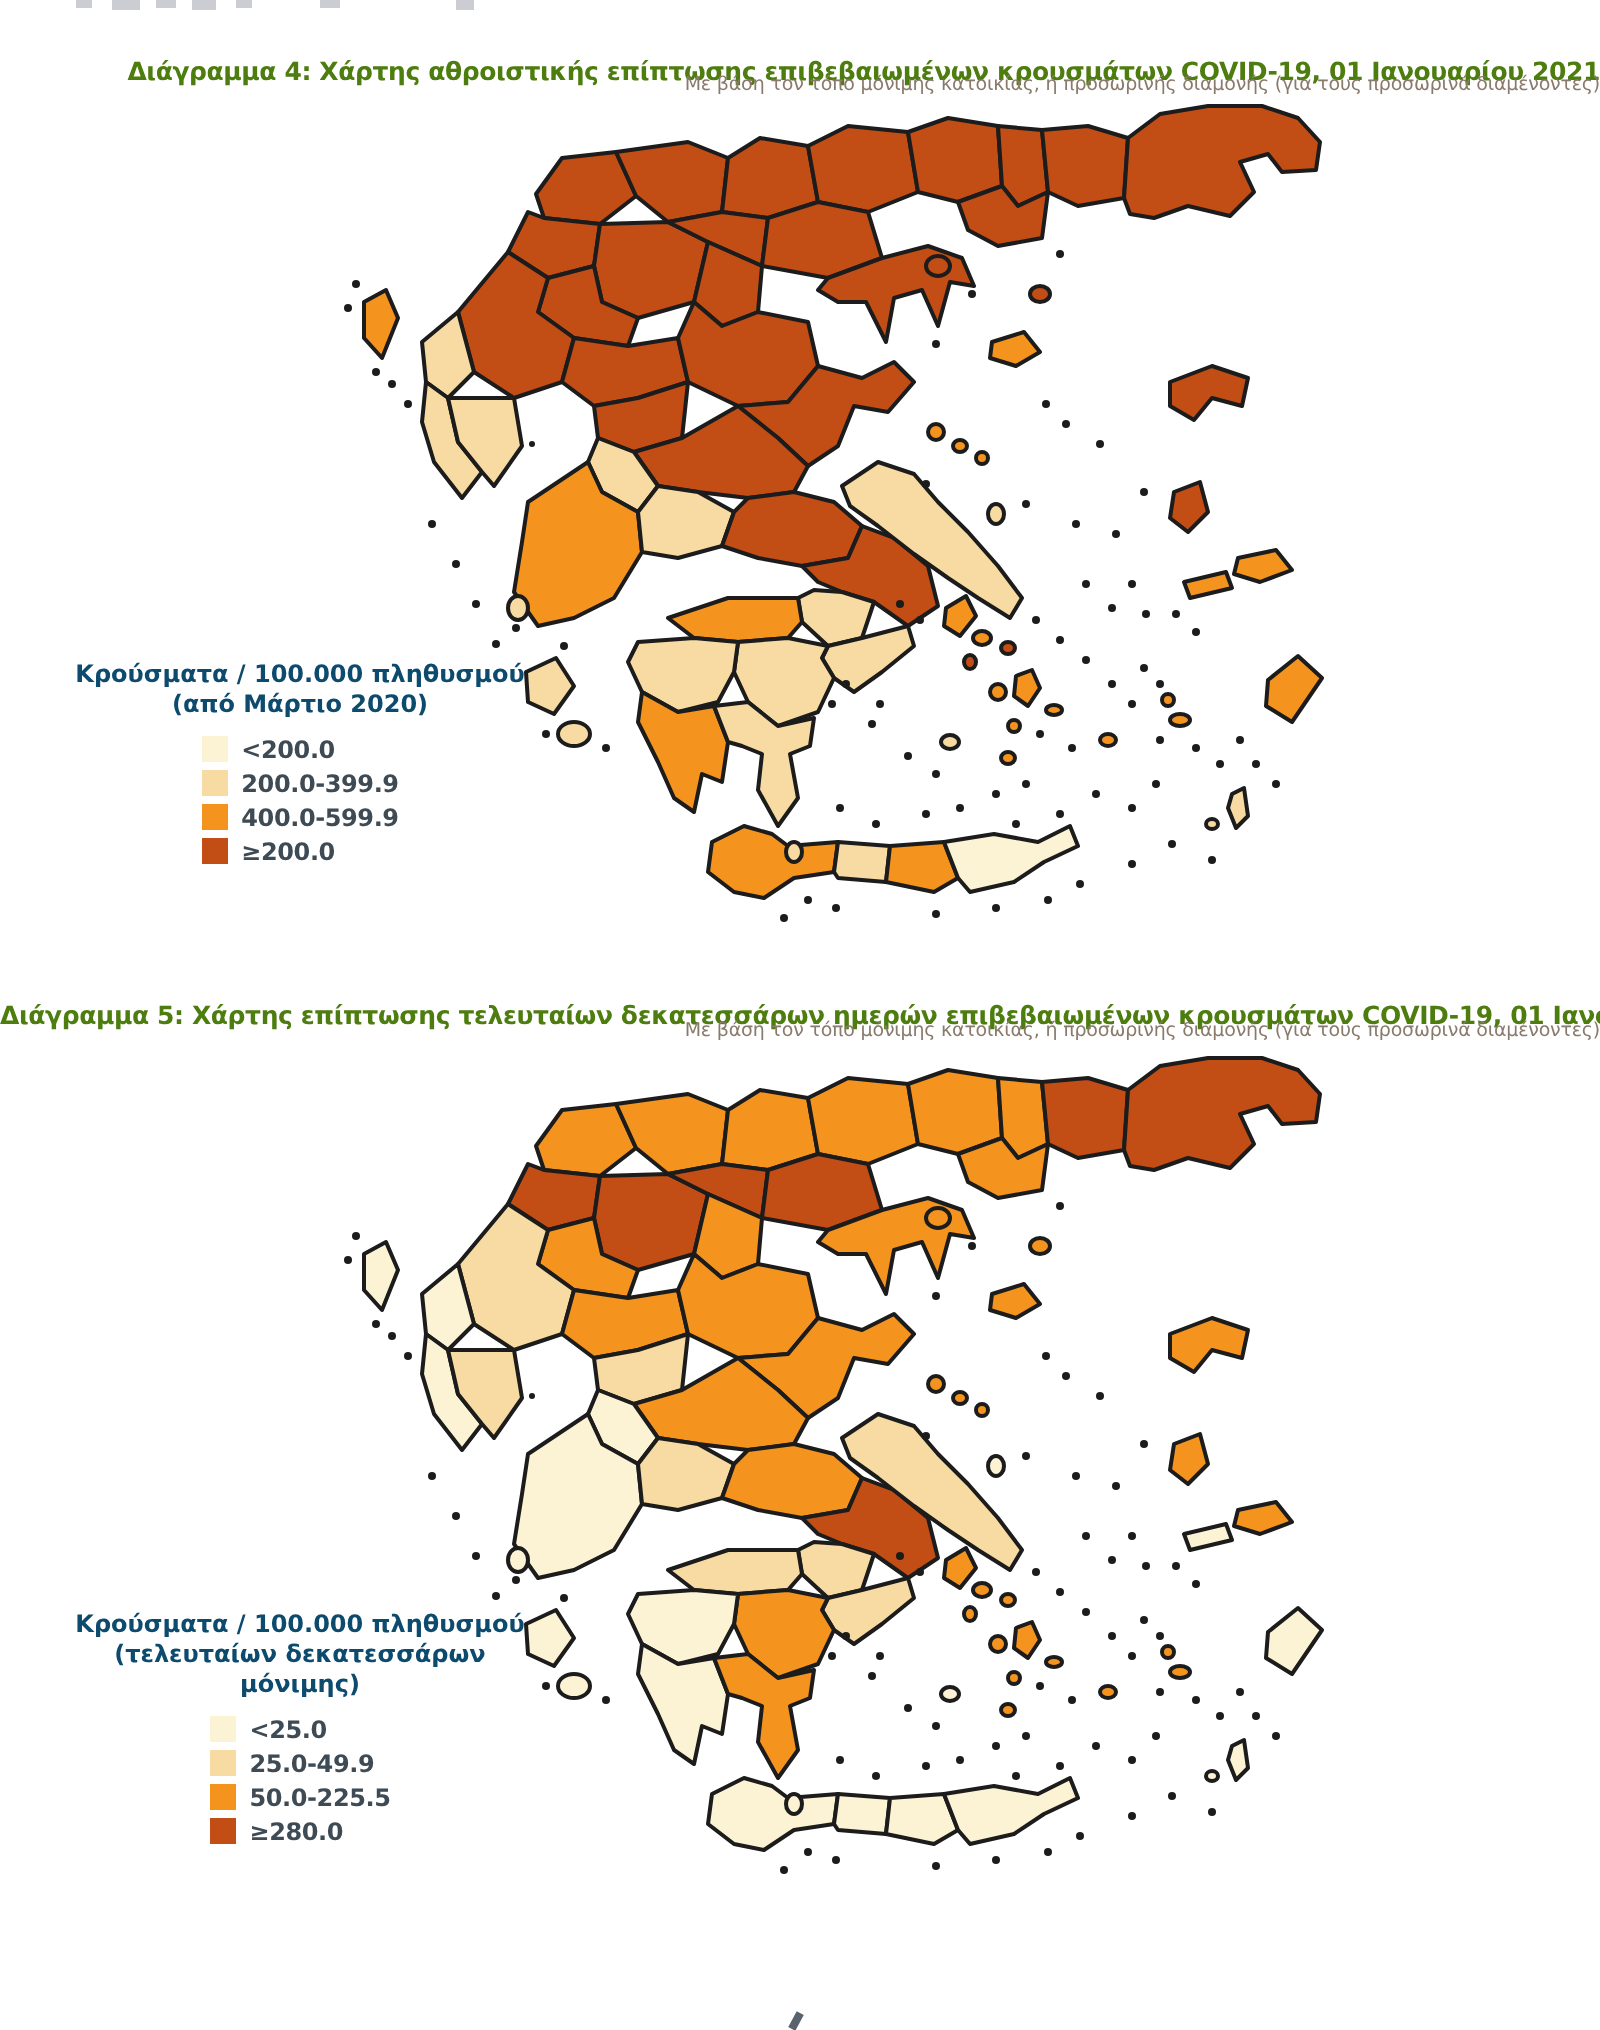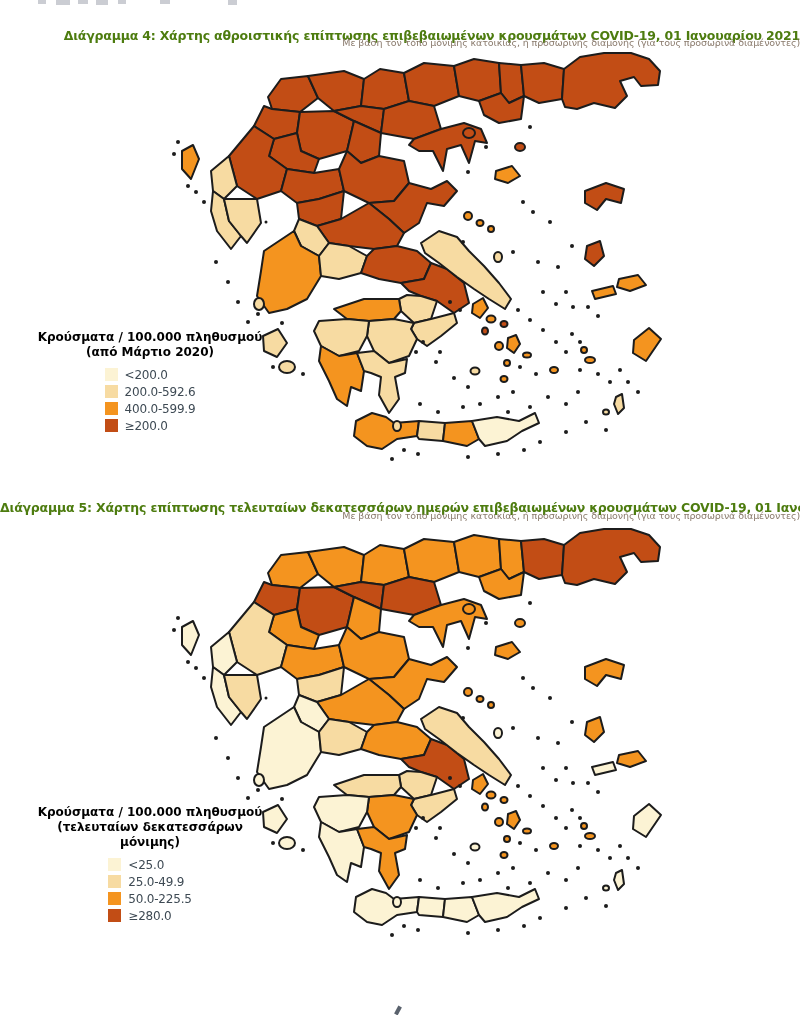--- a/index.html
+++ b/index.html
@@ -12,26 +12,26 @@
     position:absolute;left:0;width:800px;text-align:right;
     font-size:12.5px;font-weight:bold;color:#4d7c0f;letter-spacing:-0.2px;white-space:nowrap;
   }
   .fig-subtitle{
     position:absolute;left:0;width:800px;text-align:right;
     font-size:9.5px;color:#8a7a6c;letter-spacing:-0.1px;white-space:nowrap;
   }
   .map-svg{position:absolute;}
   .legend{position:absolute;width:240px;}
   .legend-title{
-    text-align:center;font-size:12px;line-height:15px;color:#000000;font-weight:600;
+    text-align:center;font-size:12px;line-height:15px;color:#0c4a6e;font-weight:600;
   }
   .legend-items{display:table;margin:6px auto 0 auto;}
   .legend-row{display:flex;align-items:center;height:17px;}
   .legend-swatch{width:13px;height:13px;margin-right:7px;flex:0 0 13px;}
-  .legend-label{font-size:12px;color:#3e4a54;font-weight:400;letter-spacing:-0.2px;}
+  .legend-label{font-size:12px;color:#3e4a54;font-weight:700;letter-spacing:-0.2px;}
   .crop-remnant{position:absolute;background:#b9bcc4;opacity:.75;}
   .bottom-mark{position:absolute;background:#5a626d;}
 </style>
 </head>
 <body>
 
 <div class="crop-remnant" style="left:38px;top:0;width:8px;height:4px;"></div>
 <div class="crop-remnant" style="left:56px;top:0;width:14px;height:5px;"></div>
 <div class="crop-remnant" style="left:78px;top:0;width:10px;height:4px;"></div>
 <div class="crop-remnant" style="left:96px;top:0;width:12px;height:5px;"></div>
@@ -200,21 +200,21 @@
       <div>Κρούσματα / 100.000 πληθυσμού</div>
       <div>(από Μάρτιο 2020)</div>
     </div>
     <div class="legend-items">
       <div class="legend-row">
         <span class="legend-swatch" style="background: rgb(252, 243, 212);"></span>
         <span class="legend-label">&lt;200.0</span>
       </div>
       <div class="legend-row">
         <span class="legend-swatch" style="background: rgb(247, 219, 162);"></span>
-        <span class="legend-label">200.0-592.6</span>
+        <span class="legend-label">200.0-399.9</span>
       </div>
       <div class="legend-row">
         <span class="legend-swatch" style="background: rgb(244, 148, 31);"></span>
         <span class="legend-label">400.0-599.9</span>
       </div>
       <div class="legend-row">
         <span class="legend-swatch" style="background: rgb(194, 77, 21);"></span>
         <span class="legend-label">≥200.0</span>
       </div>
     </div>

